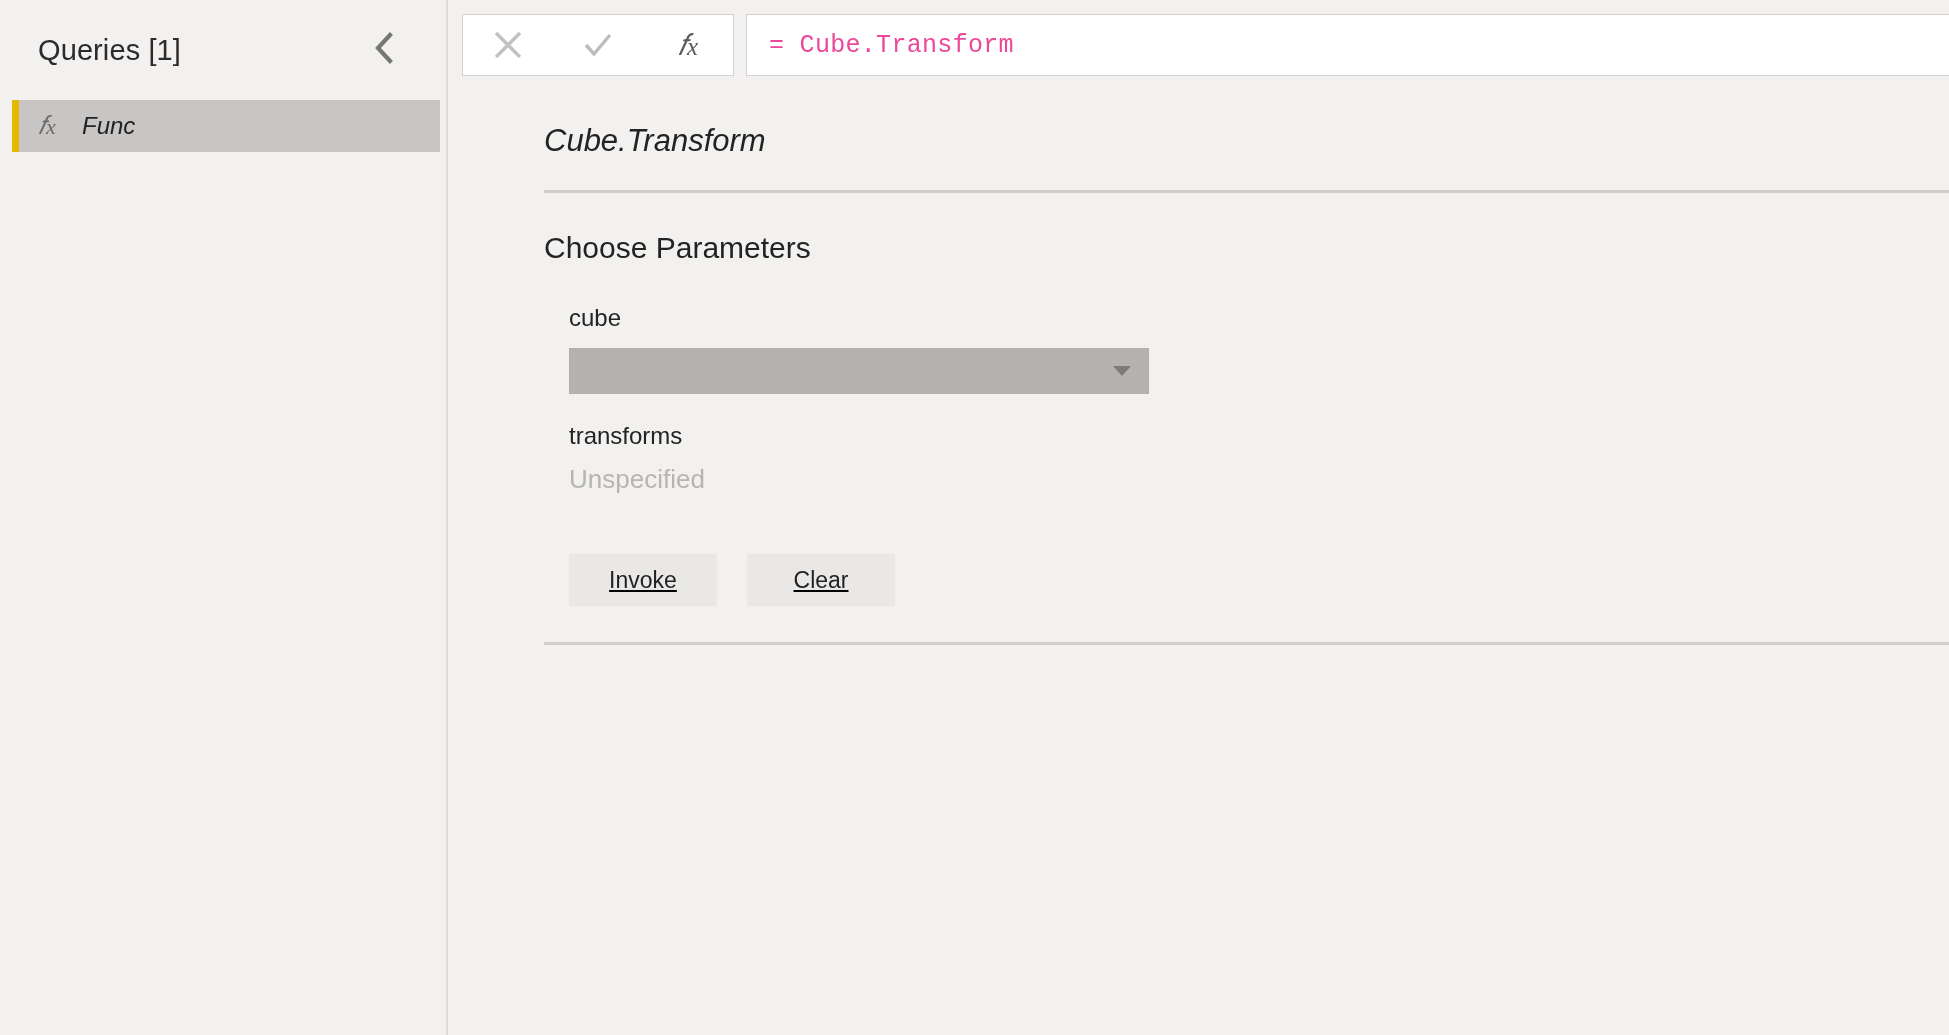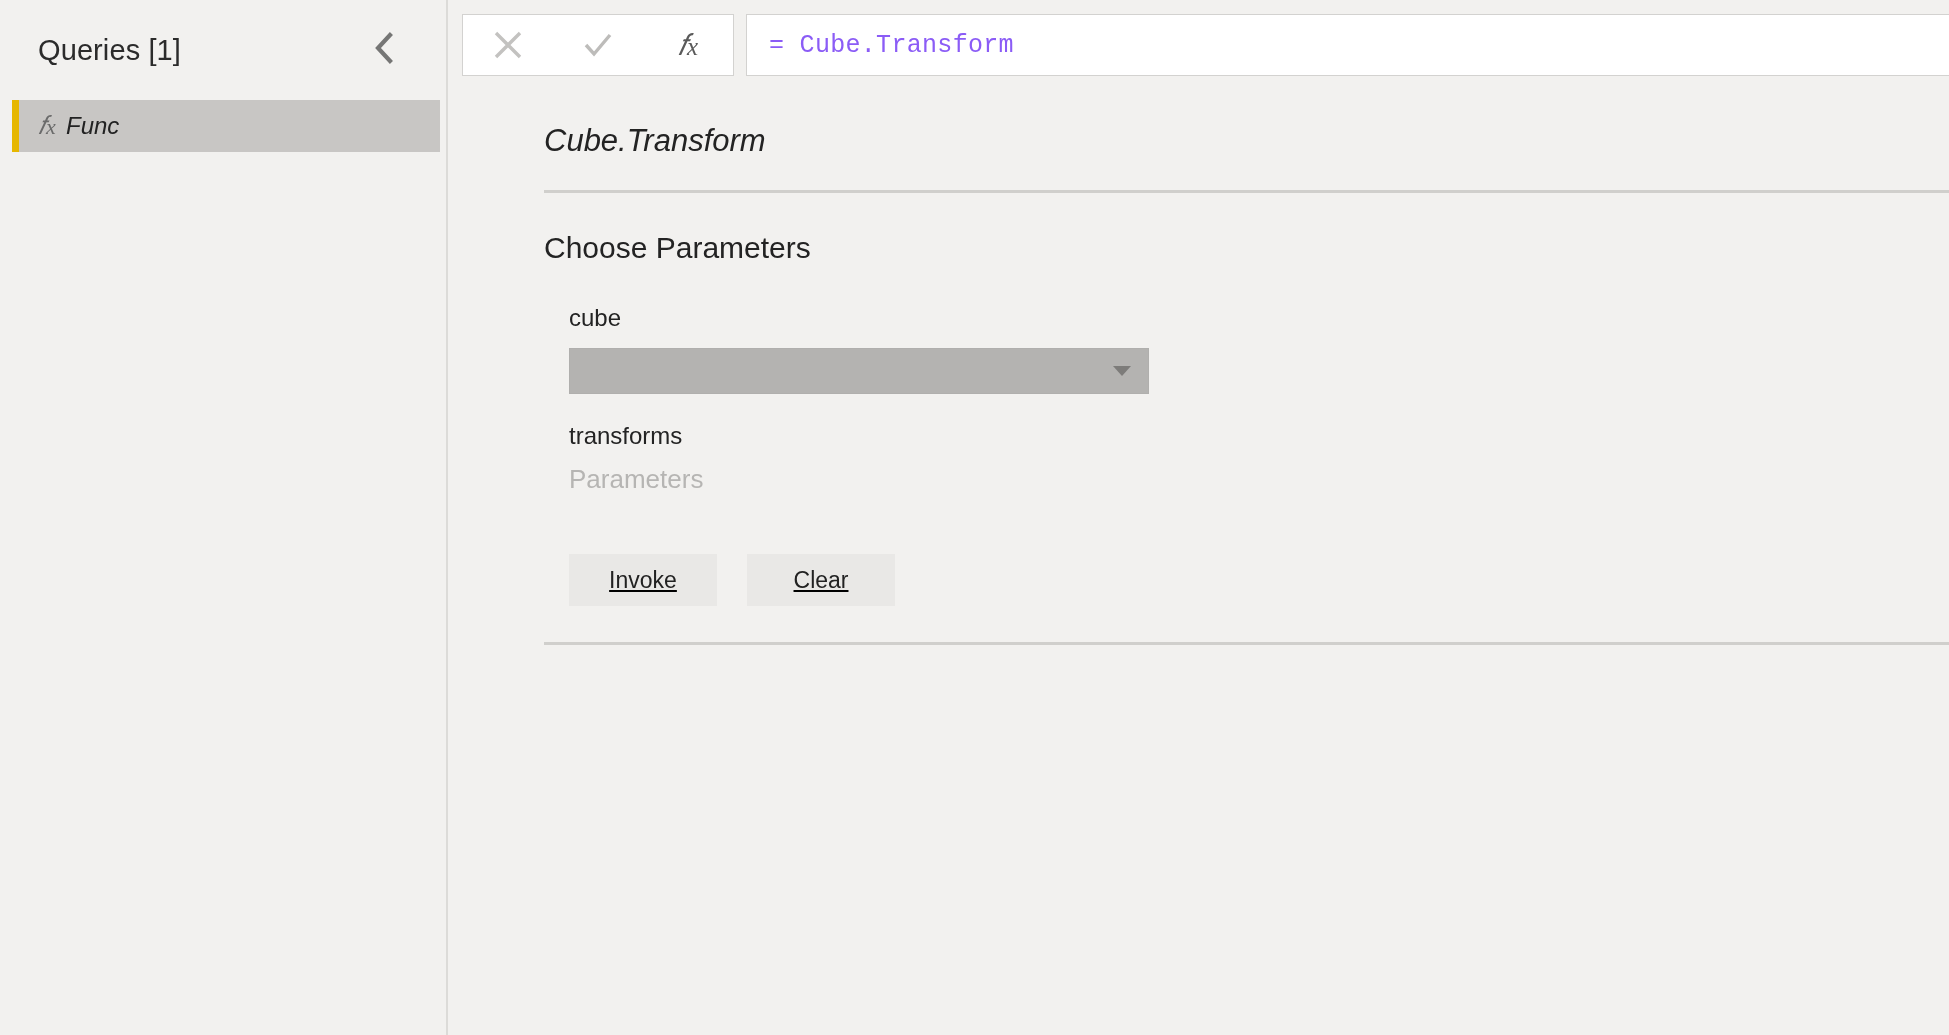--- a/index.html
+++ b/index.html
@@ -91,20 +91,21 @@
     margin-left: 26px;
     width: 28px;
     font-family: "Liberation Serif", serif;
     font-style: italic;
     font-size: 26px;
     color: #6b6b6b;
     line-height: 1;
     user-select: none;
   }
   .query-item-label {
+    margin-left: 16px;
     font-size: 24px;
     font-style: italic;
     color: #222;
     line-height: 1;
   }
 
   
   .main-pane {
     position: relative;
     flex: 1 1 auto;
@@ -158,21 +159,21 @@
     height: 62px;
     background: #ffffff;
     border: 1px solid #d3d2d0;
     border-right: none;
     box-sizing: border-box;
     display: flex;
     align-items: center;
     padding-left: 22px;
     font-family: "Liberation Mono", monospace;
     font-size: 25px;
-    color: #8b5cf6;
+    color: #ec4899;
     letter-spacing: 0.3px;
     white-space: nowrap;
     overflow: hidden;
   }
 
   
   .doc-area {
     position: relative;
     padding-left: 96px;
     box-sizing: border-box;
@@ -365,21 +366,21 @@
                 <svg width="20" height="12" viewBox="0 0 20 12" aria-hidden="true">
                   <path d="M1 1 L10 11 L19 1 Z" fill="#7d7c7a"></path>
                 </svg>
               </span>
             </div>
           </div>
 
           <div>
             <div class="param-label">transforms</div>
             <div class="param-row">
-              <div class="param-placeholder">Parameters</div>
+              <div class="param-placeholder">Unspecified</div>
             </div>
           </div>
 
         </div>
 
         <div class="action-buttons">
           <div class="btn btn-invoke">Invoke</div>
           <div class="btn btn-clear">Clear</div>
         </div>
       </div>

